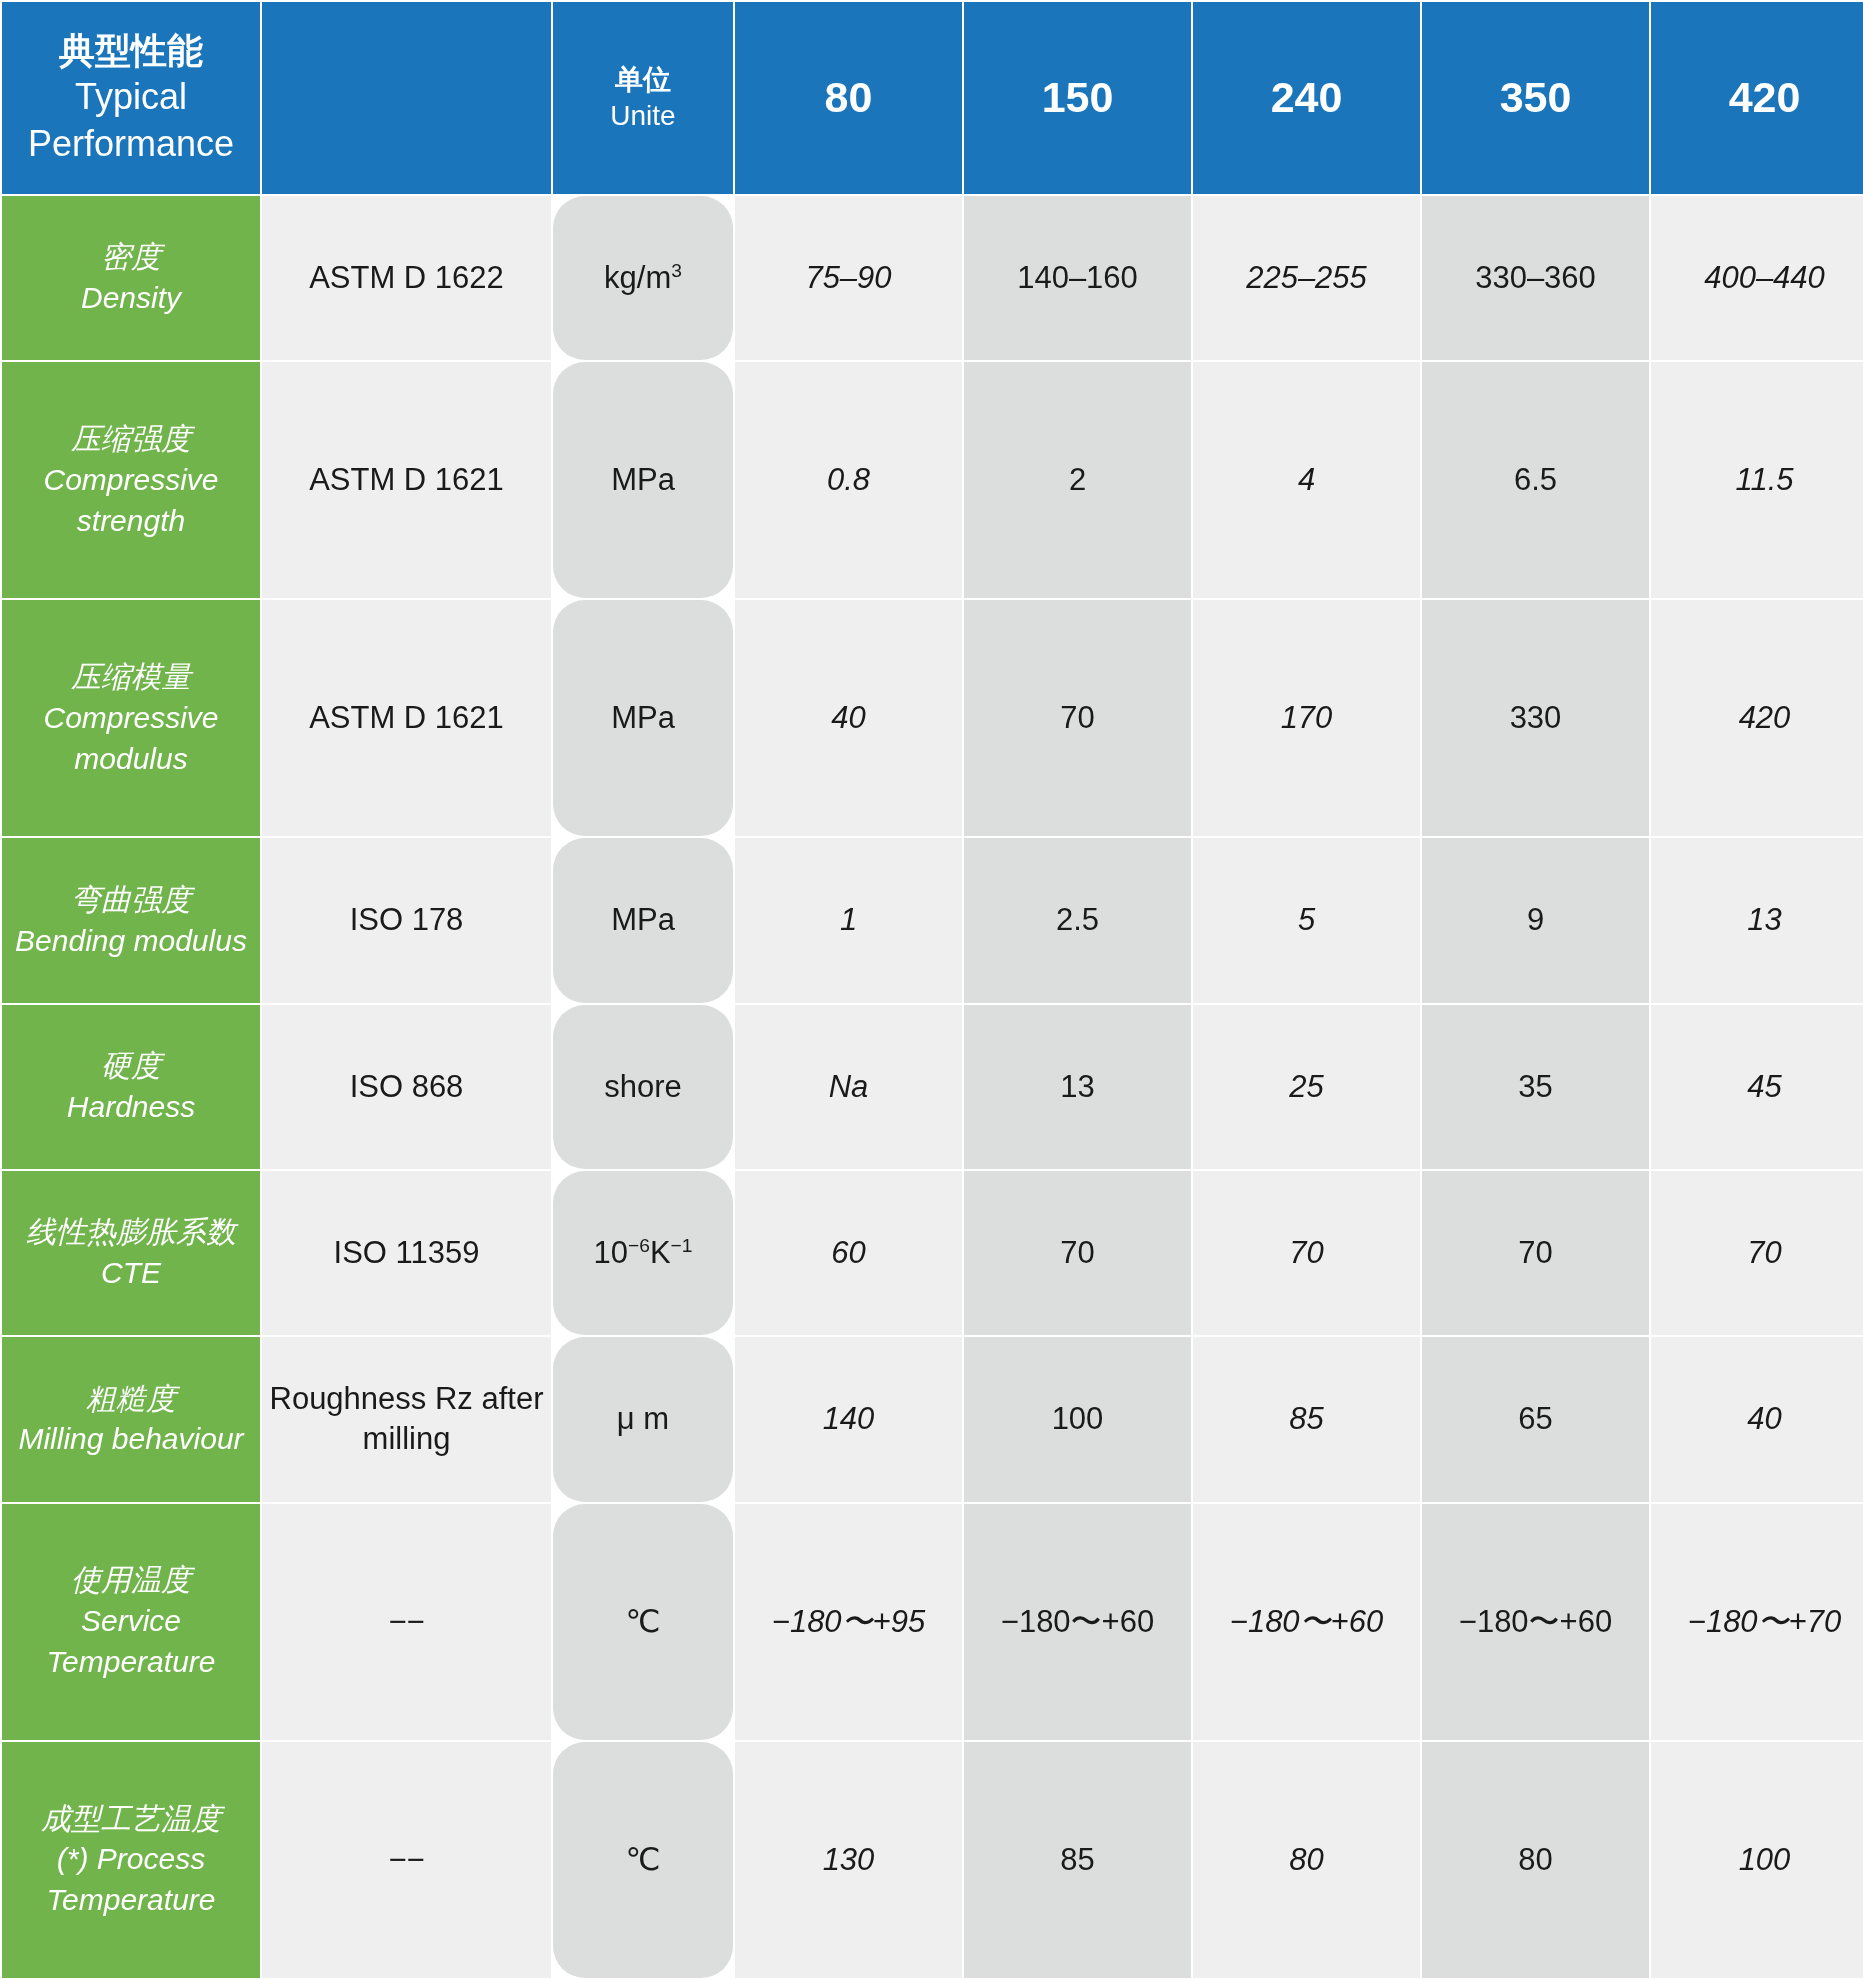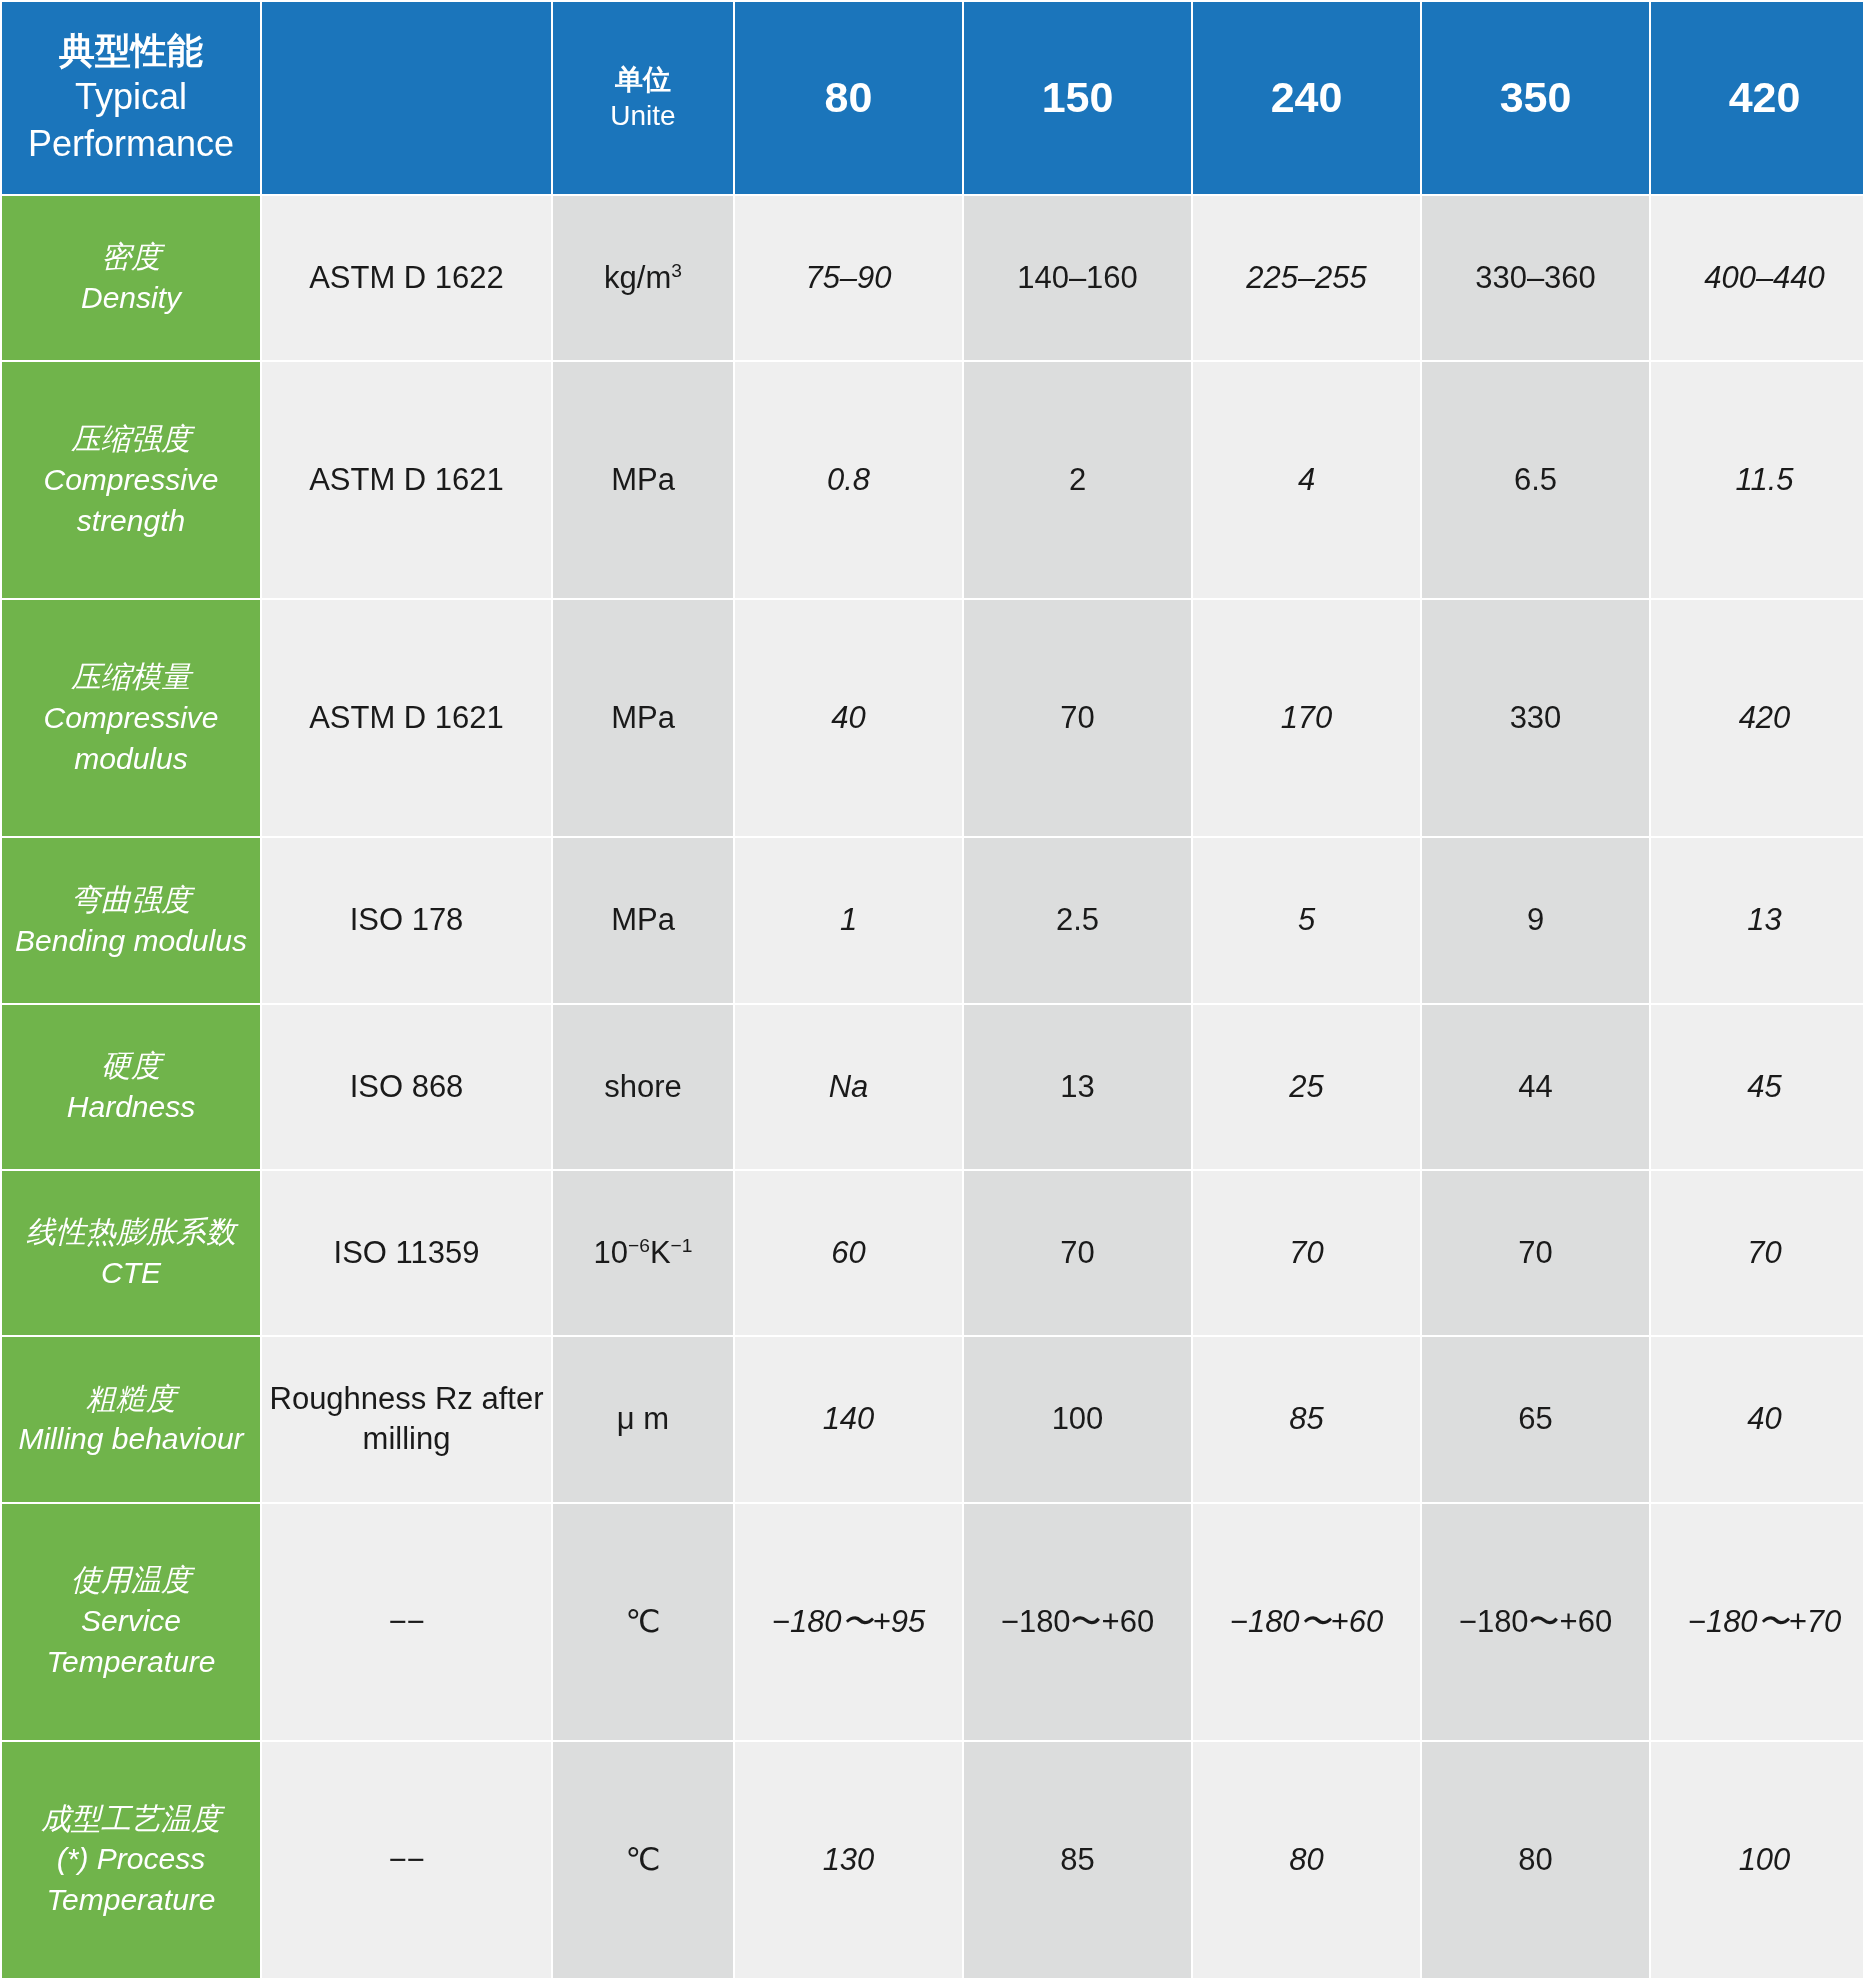--- a/index.html
+++ b/index.html
@@ -78,20 +78,21 @@
   td.method {
     background: #EFEFEF;
     color: #1a1a1a;
     font-size: 31px;
     margin-top: 32px;
   }
   td.unit {
     background: #DCDDDD;
     color: #1a1a1a;
     font-size: 31px;
+    border-radius: 32px;
   }
   td.val {
     color: #1a1a1a;
     font-size: 31px;
   }
   td.val.alt-a { background: #EFEFEF; font-style: italic; }
   td.val.alt-b { background: #DCDDDD; margin-left: 28px; }
 
   sup {
     font-size: 0.62em;
@@ -193,21 +194,21 @@
       <tr>
         <td class="prop">
           <span class="cn">硬度</span>
           <span class="en">Hardness</span>
         </td>
         <td class="method">ISO 868</td>
         <td class="unit">shore</td>
         <td class="val alt-a">Na</td>
         <td class="val alt-b">13</td>
         <td class="val alt-a">25</td>
-        <td class="val alt-b">44</td>
+        <td class="val alt-b">35</td>
         <td class="val alt-a">45</td>
       </tr>
       <tr>
         <td class="prop">
           <span class="cn">线性热膨胀系数CTE</span>
           <span class="en"></span>
         </td>
         <td class="method">ISO 11359</td>
         <td class="unit">10<sup>−6</sup>K<sup>−1</sup></td>
         <td class="val alt-a">60</td>

